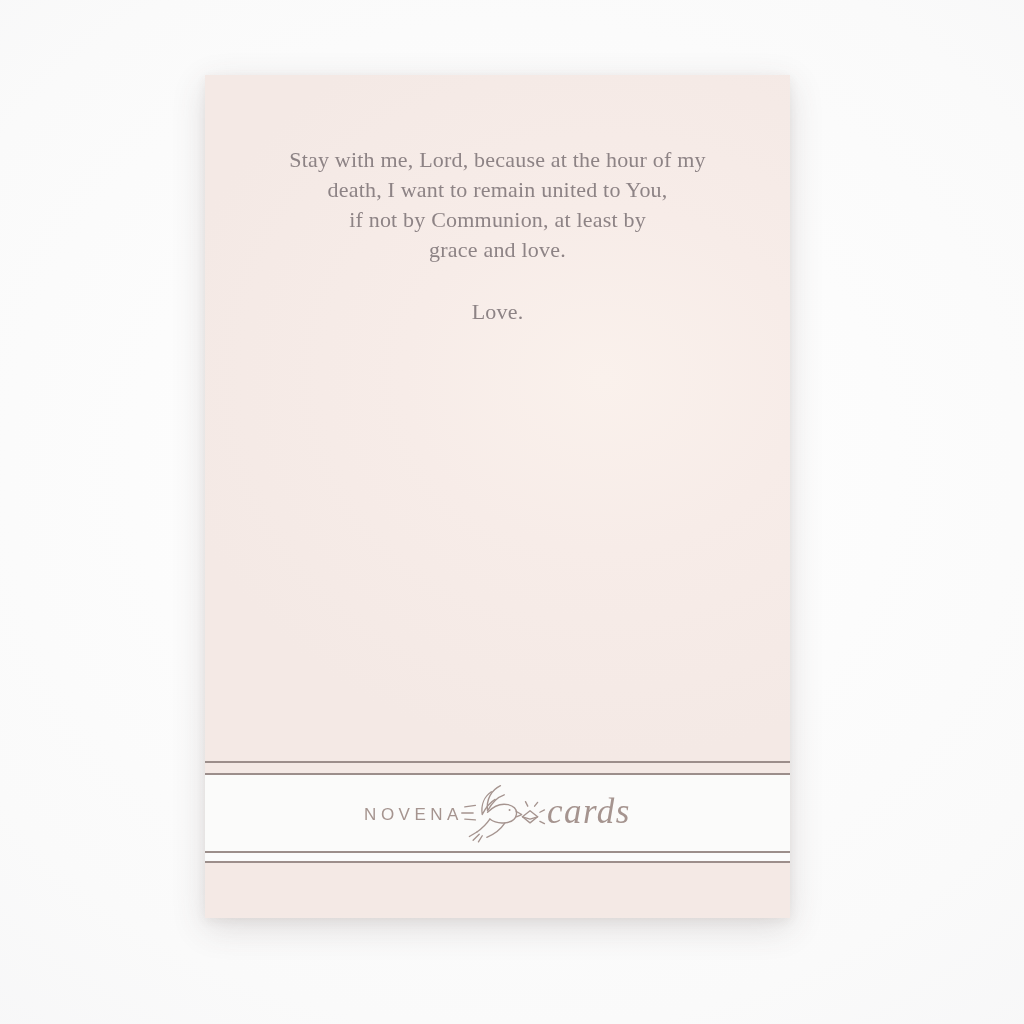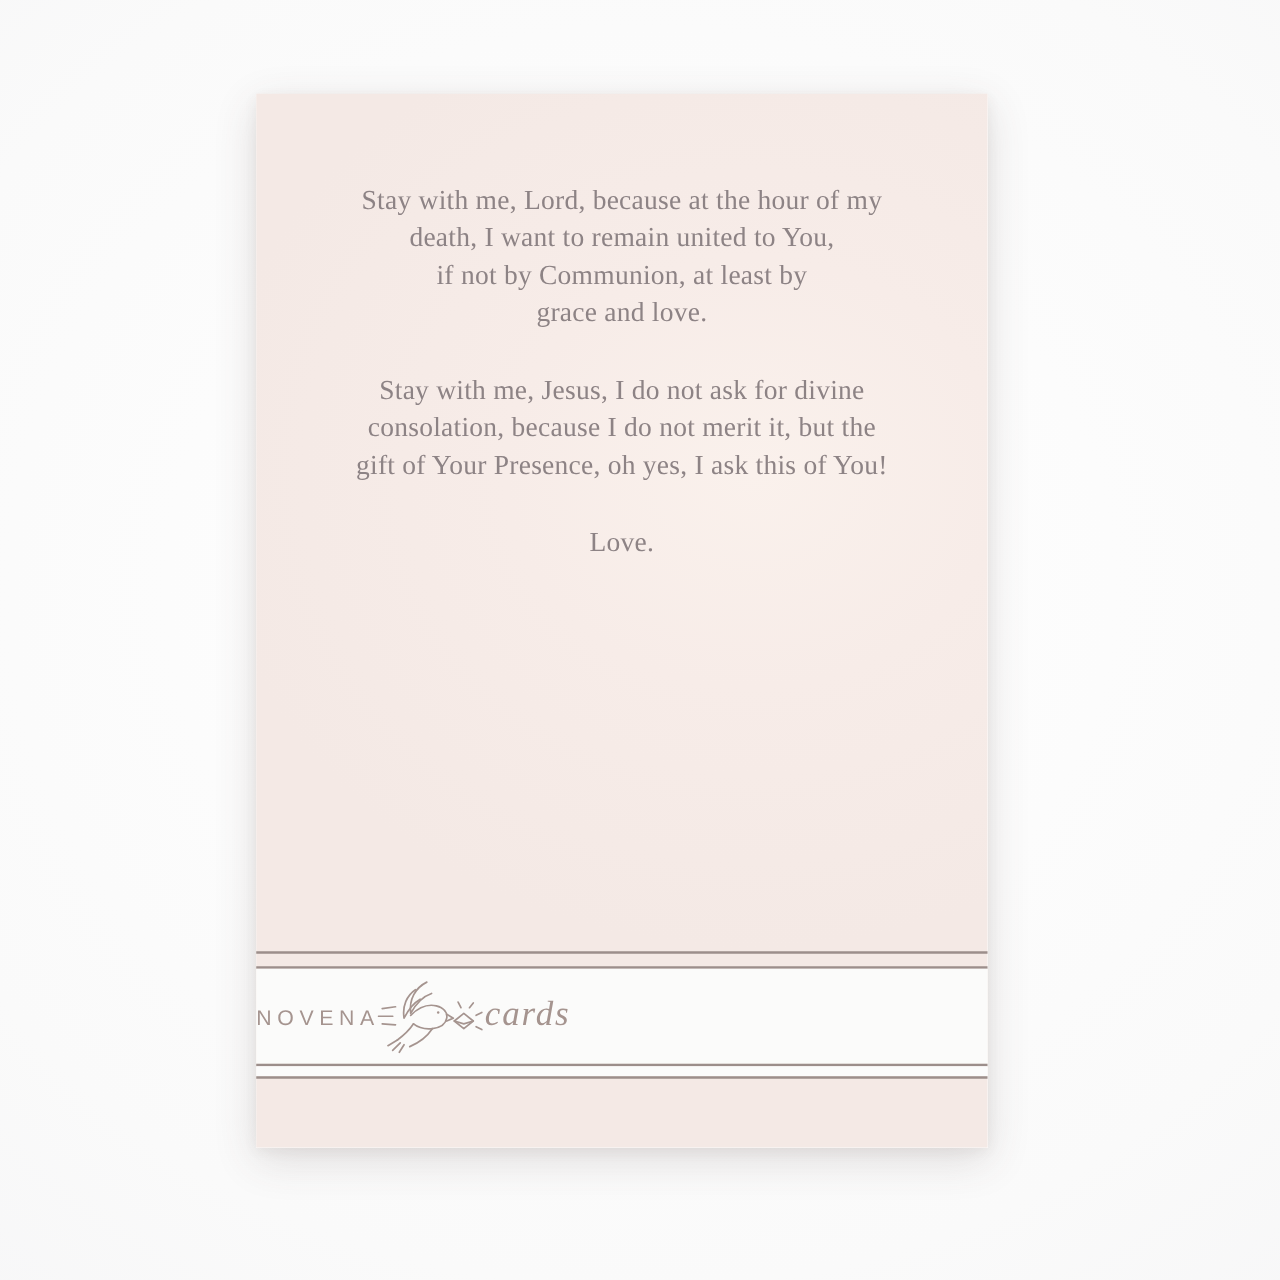--- a/index.html
+++ b/index.html
@@ -60,61 +60,58 @@
   }
   .brand-band {
     position: absolute;
     left: 0;
     right: 0;
     top: 700px;
     height: 76px;
     background: #fbfbfa;
     display: flex;
     align-items: center;
-    justify-content: flex-start;
+    justify-content: center;
   }
   .logo {
     display: flex;
     align-items: center;
     color: #a5948f;
   }
   .brand-name {
     font-family: "Liberation Sans", sans-serif;
     font-size: 17px;
     letter-spacing: 4.5px;
     font-weight: 400;
     margin-top: 3px;
   }
   .dove {
     margin: 0 -4px 0 -2px;
     display: block;
   }
   .brand-word {
     font-family: "Liberation Serif", serif;
     font-style: italic;
-    font-size: 28px;
+    font-size: 35px;
     letter-spacing: 1.5px;
     margin-left: 2px;
     margin-top: -2px;
   }
 </style>
 </head>
 <body>
 
 <div class="stage">
   <div class="card">
 
     <div class="prayer">
       <p>Stay with me, Lord, because at the hour of my
 death, I want to remain united to You,
 if not by Communion, at least by
 grace and love.</p>
-      <p>Stay with me, Jesus, I do not ask for divine
-consolation, because I do not merit it, but the
-gift of Your Presence, oh yes, I ask this of You!</p>
       <p>Love.</p>
     </div>
 
     <div class="rule rule-a"></div>
     <div class="rule rule-b"></div>
 
     <div class="brand-band">
       <div class="logo">
         <span class="brand-name">NOVENA</span>
         <svg class="dove" width="88" height="60" viewBox="0 0 116 78" fill="none" stroke="#a5948f" stroke-width="1.8" stroke-linecap="round" stroke-linejoin="round">

